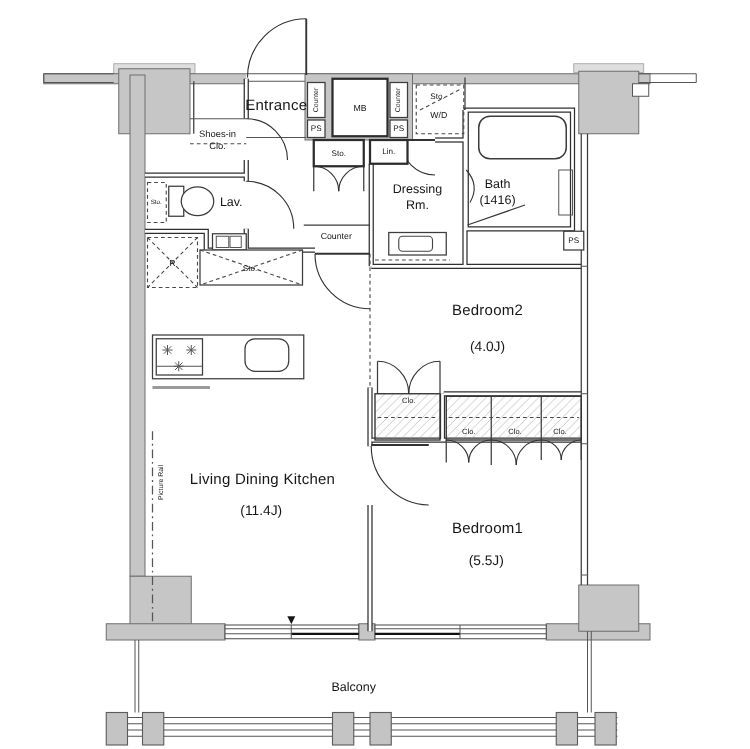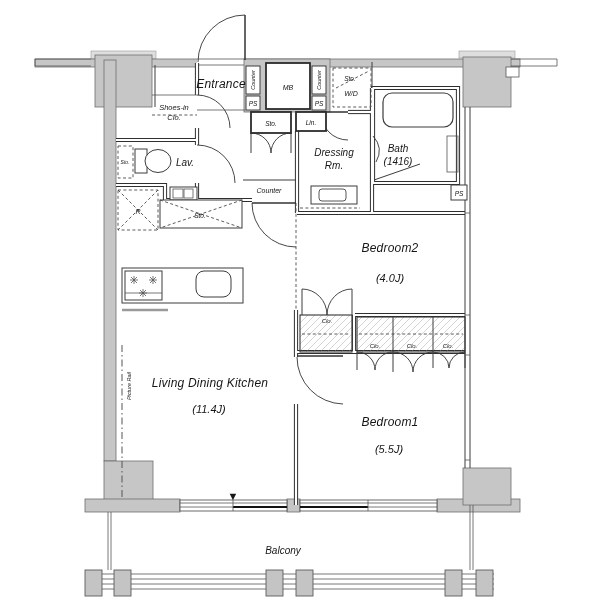--- a/index.html
+++ b/index.html
@@ -1,17 +1,17 @@
 <!DOCTYPE html>
 <html><head>
 <meta charset="utf-8">
 <style>
   html,body{margin:0;padding:0;background:#ffffff;}
   .page{position:relative;width:600px;height:599px;background:#fff;overflow:hidden;
-        font-family:"Liberation Sans", sans-serif;font-style:italic;}
+        font-family:"Liberation Sans", sans-serif;}
   svg{position:absolute;left:0;top:0;}
   text{fill:#161616;font-family:"Liberation Sans", sans-serif;dominant-baseline:central;}
   .rm{font-size:12px;letter-spacing:.2px;}
   .rs{font-size:11px;}
   .md{font-size:10px;}
   .sm{font-size:6.5px;}
   .xs{font-size:5.5px;}
   .w7{font-size:7px;}
   .grayfill{fill:#c6c6c6;stroke:#6e6e6e;stroke-width:0.8;}
   .cap{fill:#dedede;stroke:#9a9a9a;stroke-width:0.6;}

